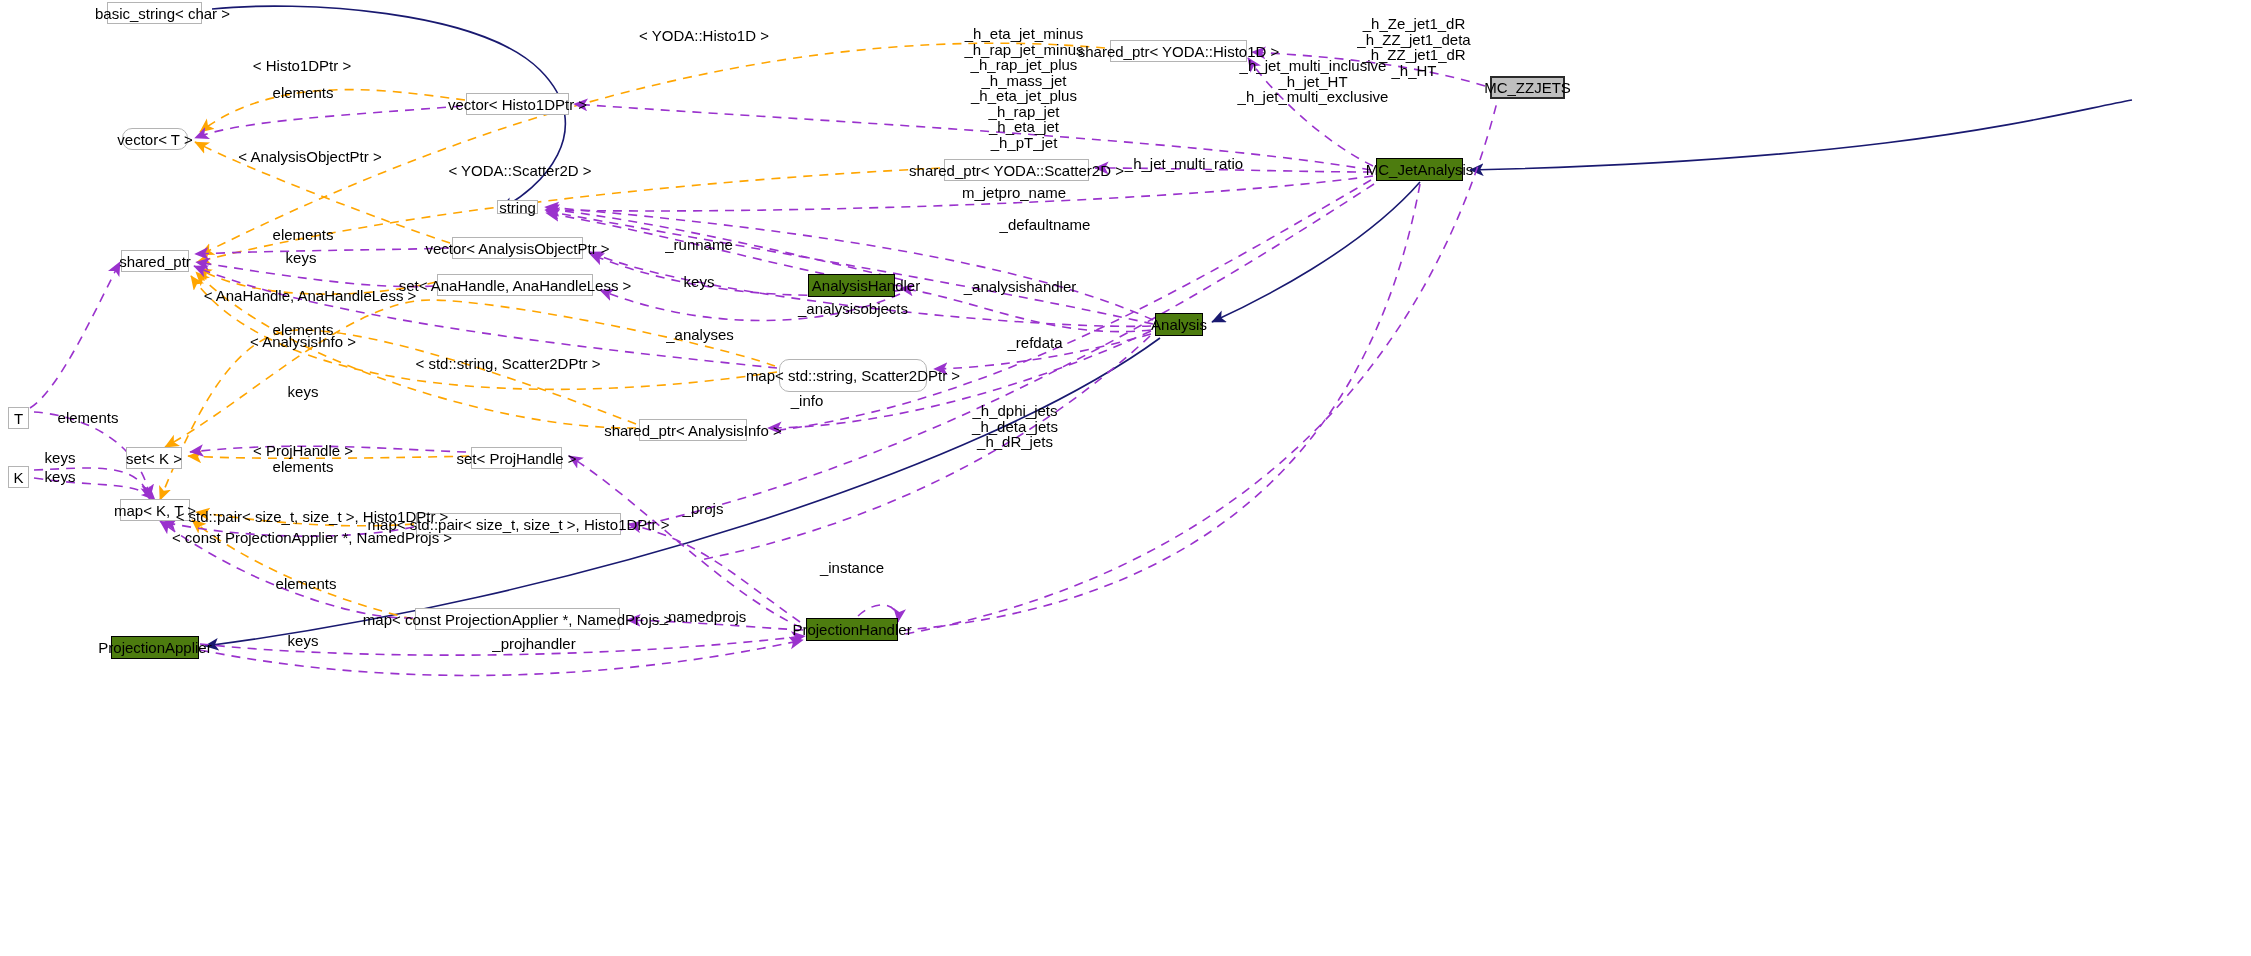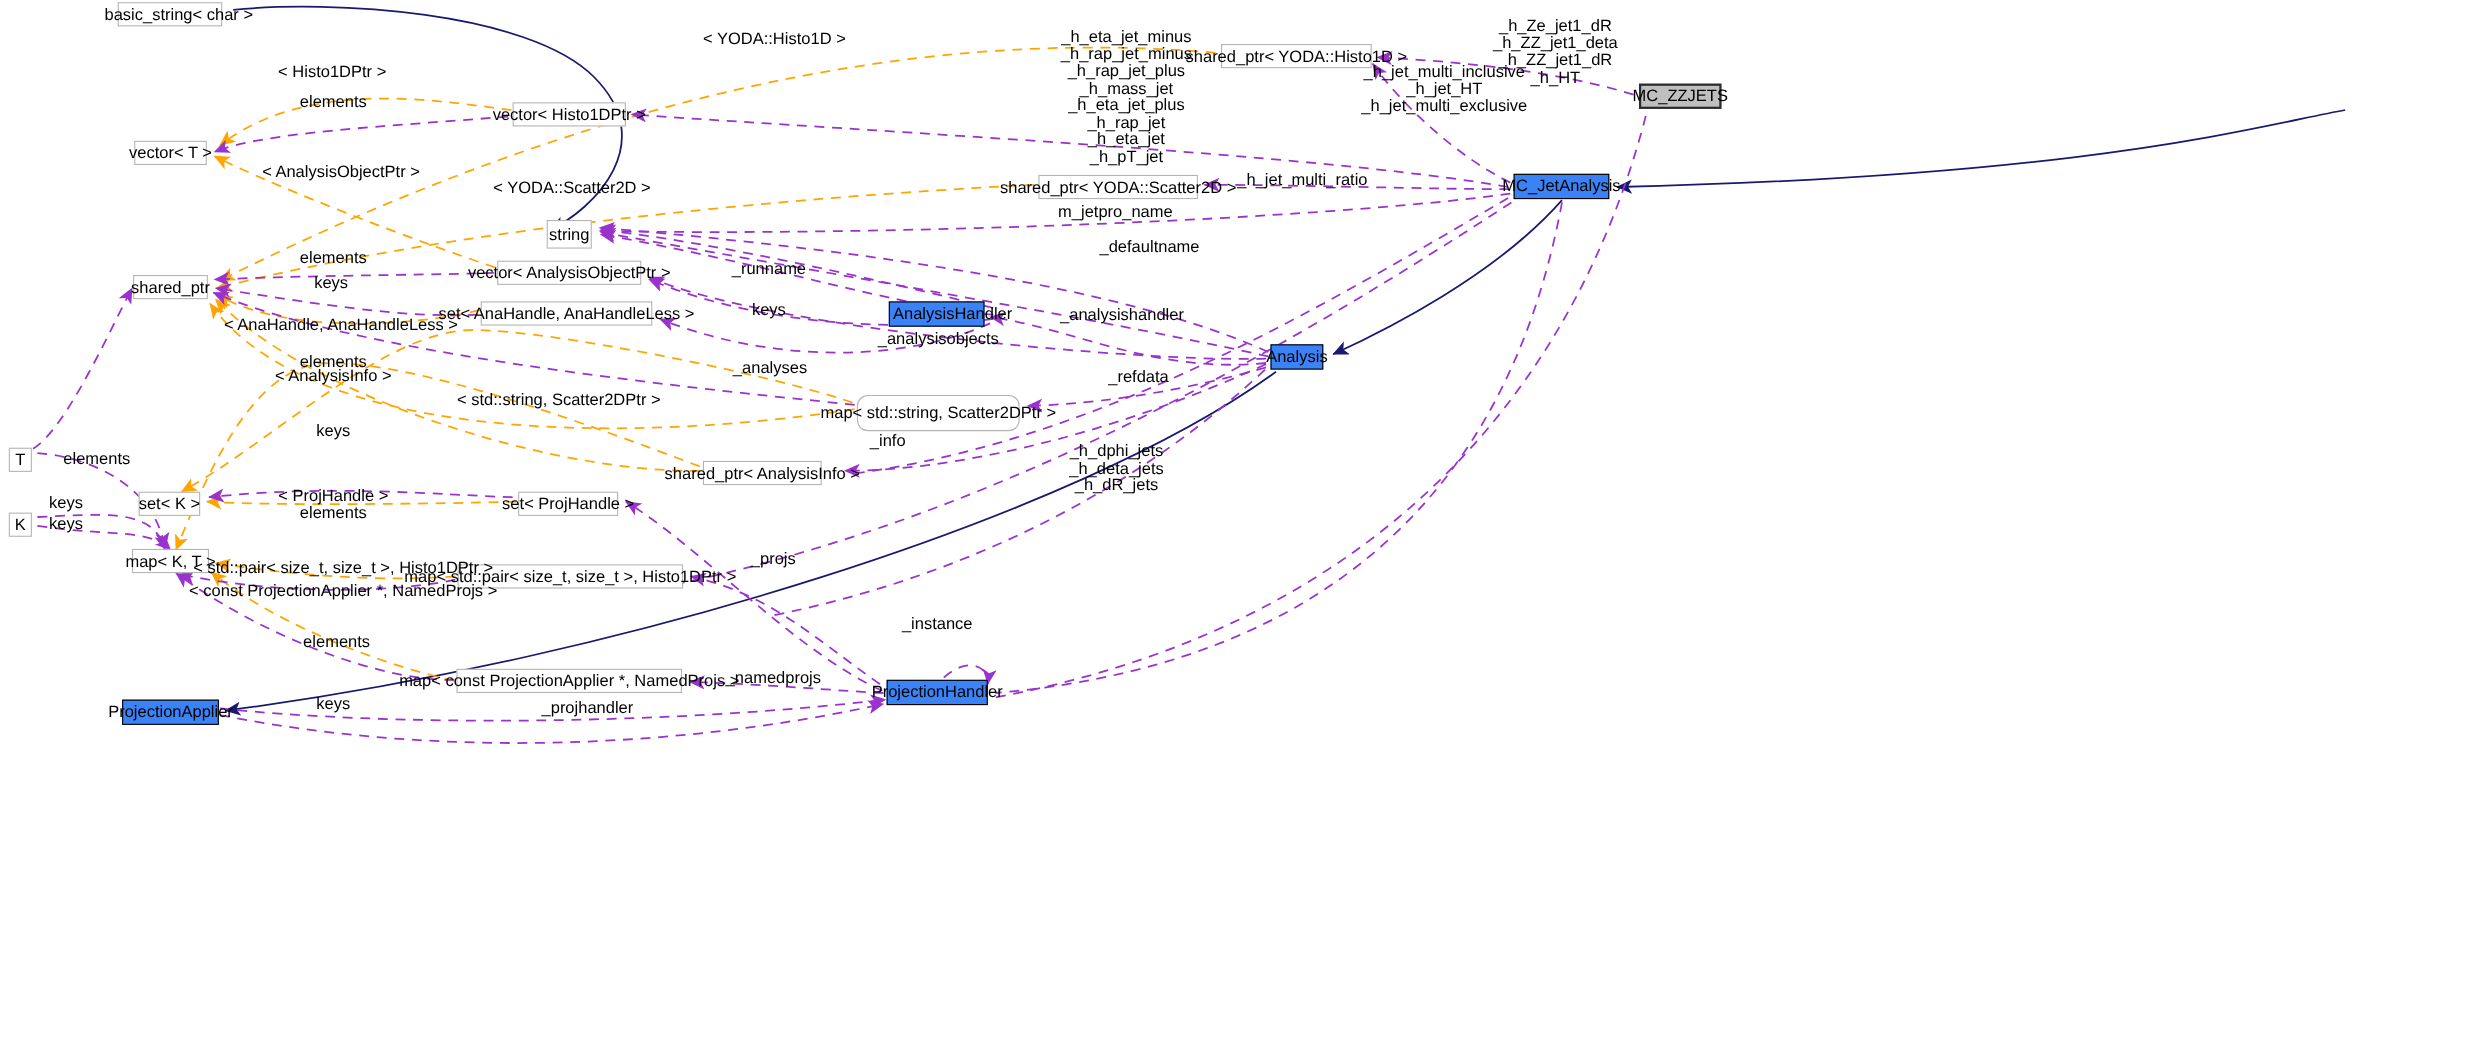--- a/index.html
+++ b/index.html
@@ -23,21 +23,21 @@
   }
   
   .node.tmpl{
     border:1px solid #b4b4b4;
     background:#ffffff;
     box-shadow:0 0 0 0 transparent;
   }
   
   .node.cls{
     border:1px solid #000000;
-    background:#3b82f6;
+    background:#4d7c0f;
   }
   
   .node.focus{
     border:2px solid #2a2a2a;
     background:#bfbfbf;
   }
   .edge-label{
     position:absolute;
     font-size:15px;
     color:#000000;
@@ -126,29 +126,29 @@
       <path d="M1371,180 C1200,280 1000,400 780,430"></path>
       <path d="M1374,184 C1150,330 900,470 620,530"></path>
       <path d="M1150,336 C1050,430 900,520 700,560"></path>
       <path d="M1420,184 C1380,400 1250,600 905,630"></path>
       <path d="M1500,90 C1450,300 1300,560 905,634"></path>
     </g>
   </svg>
 
   <div id="node-layer">
       <div class="node tmpl" style="left: 107px; top: 2px; width: 95px; height: 22px; padding-left: 16px;">basic_string&lt; char &gt;</div>
-      <div class="node tmpl" style="left: 122px; top: 128px; width: 66px; height: 22px;">vector&lt; T &gt;</div>
+      <div class="node tmpl" style="left: 122px; top: 128px; width: 66px; height: 22px; border-radius: 10px;">vector&lt; T &gt;</div>
       <div class="node tmpl" style="left: 121px; top: 250px; width: 68px; height: 22px;">shared_ptr</div>
       <div class="node tmpl" style="left: 8px; top: 407px; width: 21px; height: 22px;">T</div>
       <div class="node tmpl" style="left: 8px; top: 466px; width: 21px; height: 22px;">K</div>
       <div class="node tmpl" style="left: 126px; top: 447px; width: 56px; height: 22px;">set&lt; K &gt;</div>
       <div class="node tmpl" style="left: 120px; top: 499px; width: 70px; height: 22px;">map&lt; K, T &gt;</div>
       <div class="node cls" style="left: 111px; top: 636px; width: 88px; height: 23px;">ProjectionApplier</div>
       <div class="node tmpl" style="left: 466px; top: 93px; width: 103px; height: 22px;">vector&lt; Histo1DPtr &gt;</div>
-      <div class="node tmpl" style="left: 497px; top: 200px; width: 41px; height: 26px;">string</div>
+      <div class="node tmpl" style="left: 497px; top: 200px; width: 41px; height: 14px;">string</div>
       <div class="node tmpl" style="left: 452px; top: 237px; width: 131px; height: 22px;">vector&lt; AnalysisObjectPtr &gt;</div>
       <div class="node tmpl" style="left: 437px; top: 274px; width: 156px; height: 22px;">set&lt; AnaHandle, AnaHandleLess &gt;</div>
       <div class="node tmpl" style="left: 471px; top: 447px; width: 91px; height: 22px;">set&lt; ProjHandle &gt;</div>
       <div class="node tmpl" style="left: 416px; top: 513px; width: 205px; height: 22px;">map&lt; std::pair&lt; size_t, size_t &gt;, Histo1DPtr &gt;</div>
       <div class="node tmpl" style="left: 415px; top: 608px; width: 205px; height: 22px;">map&lt; const ProjectionApplier *, NamedProjs &gt;</div>
       <div class="node tmpl" style="left: 639px; top: 419px; width: 108px; height: 22px;">shared_ptr&lt; AnalysisInfo &gt;</div>
       <div class="node tmpl" style="left: 779px; top: 359px; width: 148px; height: 33px; border-radius: 10px;">map&lt; std::string, Scatter2DPtr &gt;</div>
       <div class="node cls" style="left: 808px; top: 274px; width: 87px; height: 23px; padding-left: 29px;">AnalysisHandler</div>
       <div class="node cls" style="left: 806px; top: 618px; width: 92px; height: 23px;">ProjectionHandler</div>
       <div class="node tmpl" style="left: 1110px; top: 40px; width: 137px; height: 22px;">shared_ptr&lt; YODA::Histo1D &gt;</div>

